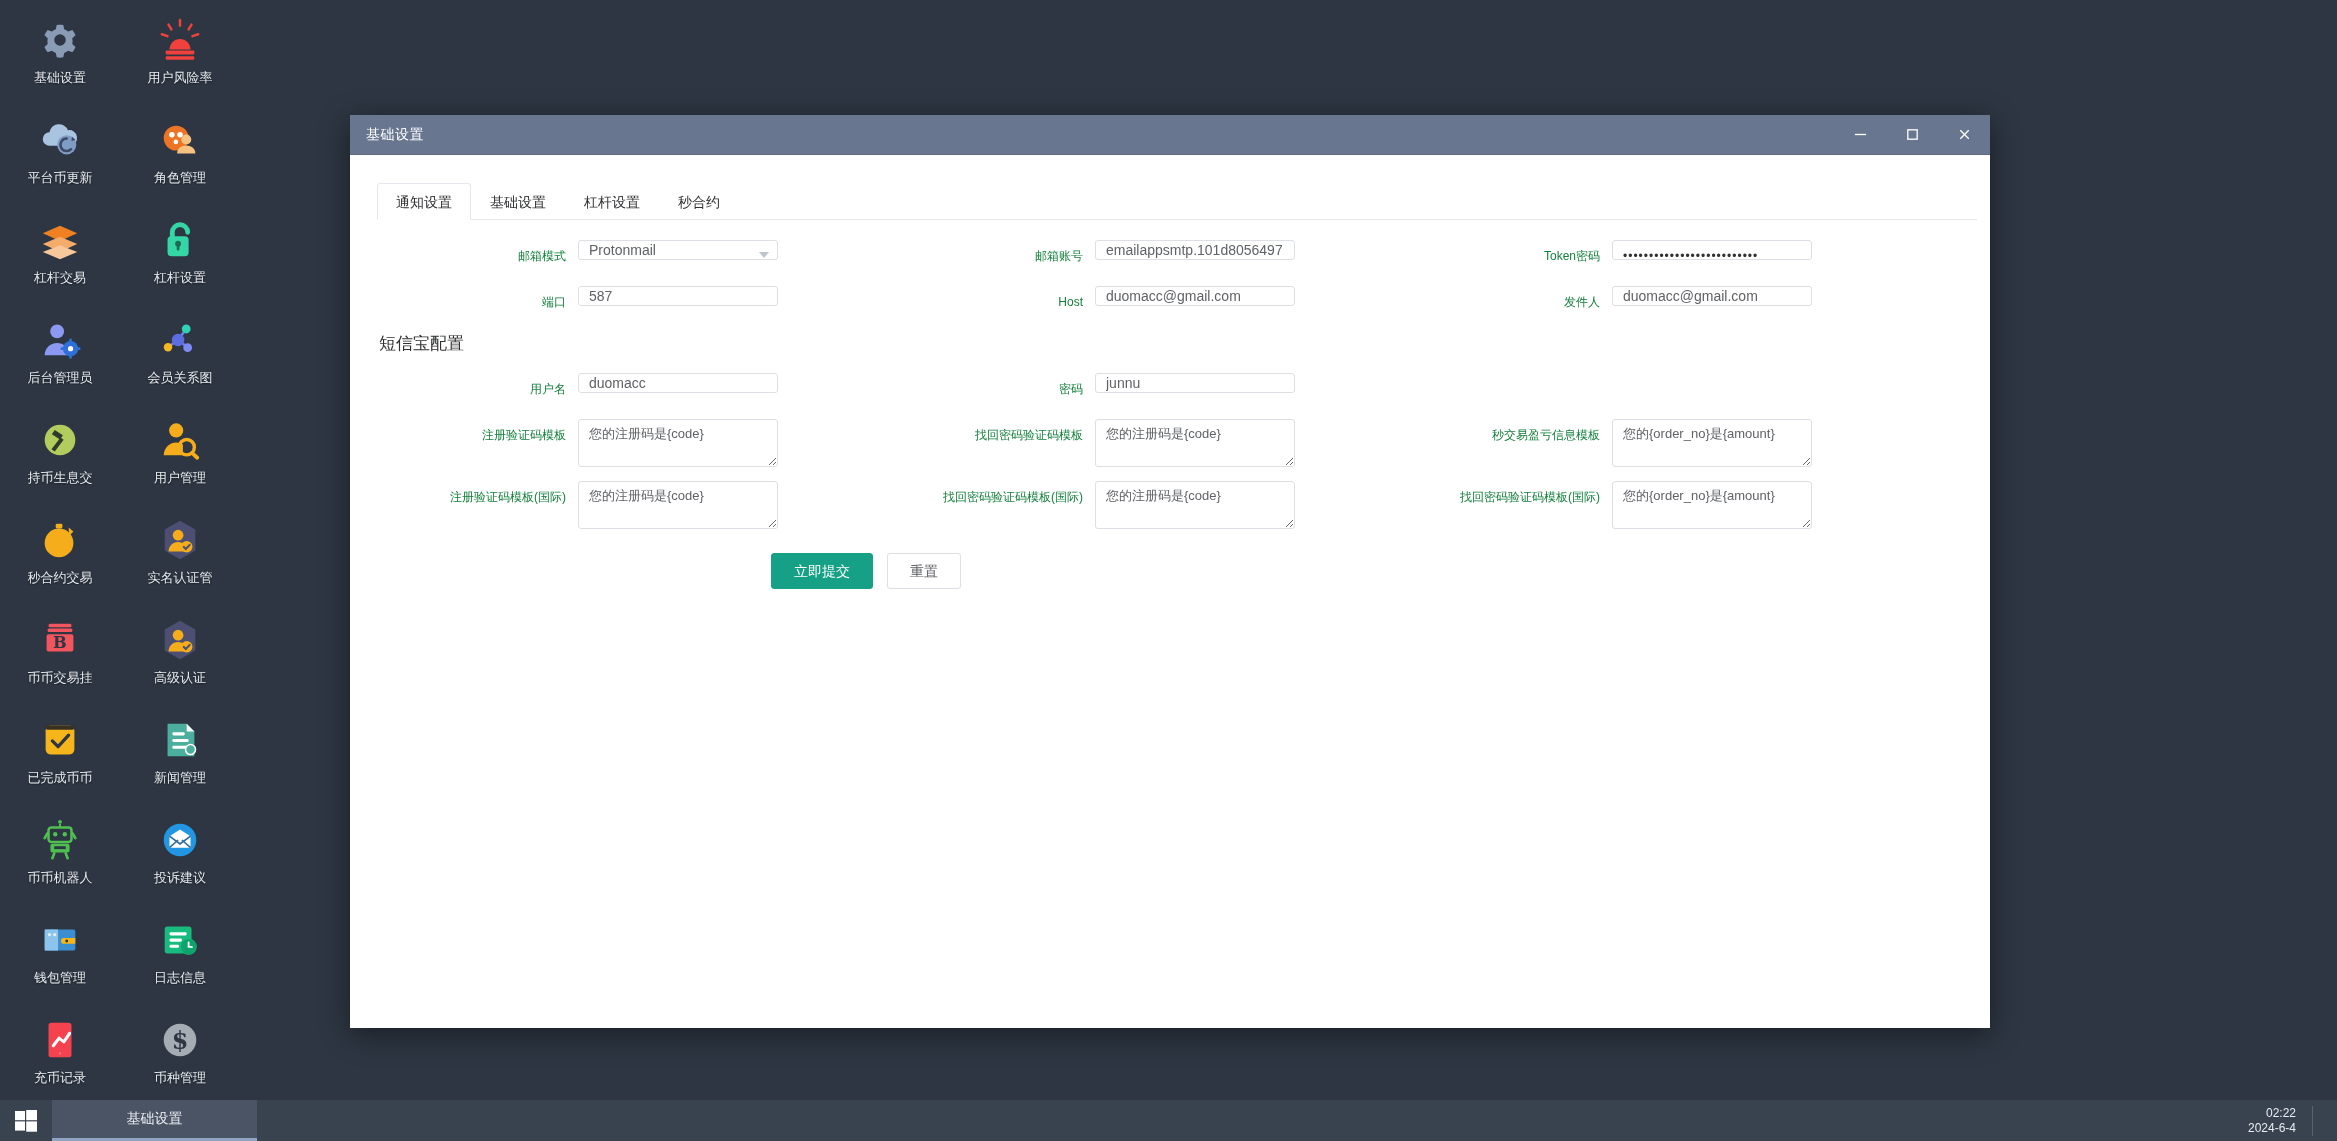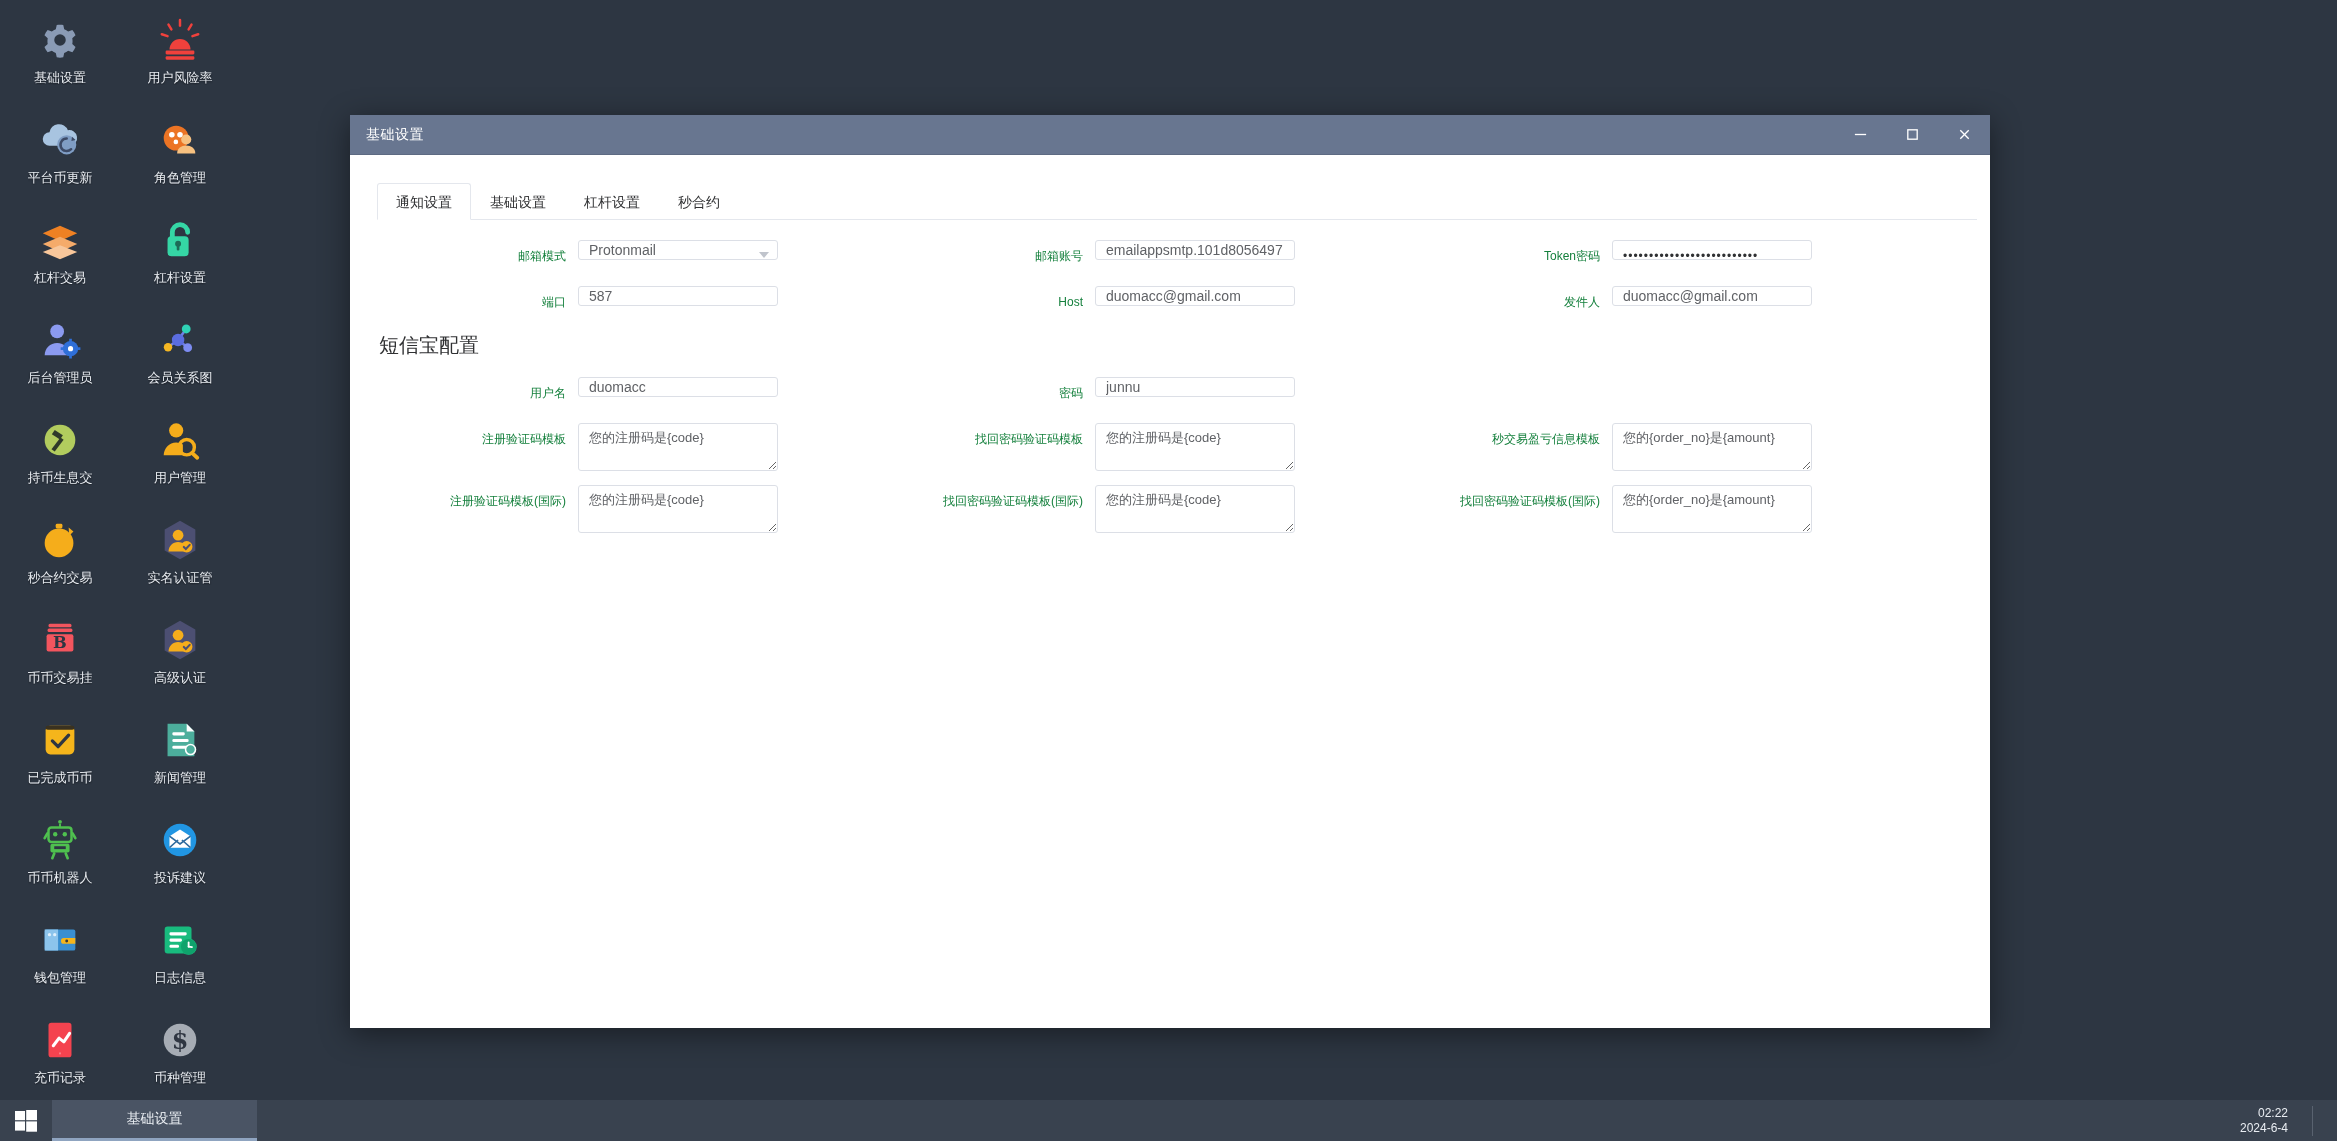--- a/index.html
+++ b/index.html
@@ -69,21 +69,21 @@
     cursor: pointer;
   }
   #tray {
     margin-left: auto;
     display: flex; align-items: center;
     height: 41px;
     padding-right: 14px;
   }
   #clock {
     color: #e9edf2; font-size: 12px; line-height: 15px;
-    text-align: right; padding-right: 24px;
+    text-align: right; padding-right: 16px;
     border-right: 1px solid #59626f;
     cursor: pointer;
   }
   #tray-extra { width: 10px; height: 41px; }
 
   
   #window {
     position: absolute;
     left: 350px; top: 115px;
     width: 1640px; height: 913px;
@@ -198,21 +198,21 @@
     border-top: 6px solid #c0c4cc;
     pointer-events: none;
   }
   .pw-dots {
     letter-spacing: 1px;
     font-size: 12px;
     color: #303133;
   }
 
   .section-title {
-    font-size: 20px; color: #303133;
+    font-size: 17px; color: #303133;
     margin: 8px 0 18px 16px;
     font-weight: normal;
   }
 
   .btn-row { margin-left: 408px; margin-top: 24px; display: flex; gap: 14px; }
   .btn {
     height: 36px; padding: 0 22px;
     font-size: 14px; border-radius: 3px;
     cursor: pointer; border: 1px solid transparent;
     font-family: "Liberation Sans", sans-serif;
@@ -635,20 +635,24 @@
               <textarea class="fta" style="">您的注册码是{code}</textarea>
             </div>
           </div>
           <div class="fgroup">
             <div class="flabel">找回密码验证码模板(国际)</div>
             <div class="fctrl">
               <textarea class="fta" style="">您的{order_no}是{amount}</textarea>
             </div>
           </div>
         </div>
+      <div class="btn-row">
+        <button class="btn primary">立即提交</button>
+        <button class="btn plain">重置</button>
+      </div>
     </div>
   </div>
 </div>
 
 <div id="taskbar">
   <div id="start-btn">
     <svg width="22" height="22" viewBox="0 0 22 22">
       <rect x="0" y="1" width="10" height="9.2" fill="#ffffff"></rect>
       <rect x="11.2" y="0" width="10.8" height="10.2" fill="#ffffff"></rect>
       <rect x="0" y="11.4" width="10" height="9.2" fill="#ffffff"></rect>

